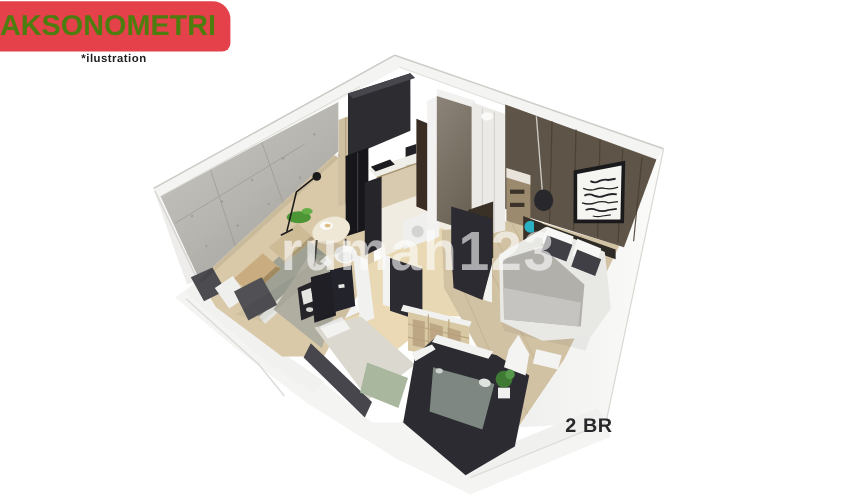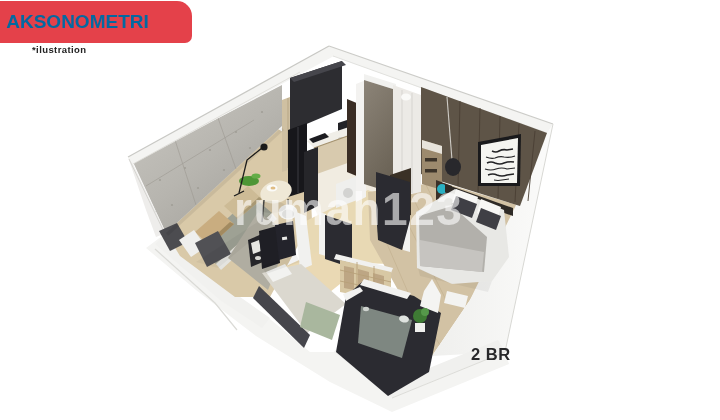--- a/index.html
+++ b/index.html
@@ -276,15 +276,15 @@
     <polygon points="196,262 218,268 276,220 270,214" opacity="0.04"></polygon>
   </g>
 
   <text x="234" y="225" font-family="Liberation Sans, sans-serif" font-size="46" font-weight="bold" fill="#ffffff" opacity="0.6" letter-spacing="1.5">rumah123</text>
 
   <text x="471" y="360" font-family="Liberation Sans, sans-serif" font-size="16.5" font-weight="bold" fill="#28282a" letter-spacing="0.5">2 BR</text>
 </svg>
 
 <div class="abs" style="left:0;top:1px;width:192px;height:42px;background:#e4414a;border-radius:0 15px 7px 0;"></div>
 
-<div class="abs" style="left:0;top:1px;width:155px;height:42px;line-height:42px;text-align:center;color:#0369a1;font-size:19px;font-weight:bold;letter-spacing:0px;">AKSONOMETRI</div>
-
-<div class="abs" style="left:0;top:44px;width:190px;text-align:left;color:#222222;font-size:9.5px;font-weight:bold;letter-spacing:0.4px;margin-left:32px;">*ilustration</div>
+<div class="abs" style="left:0;top:1px;width:155px;height:42px;line-height:42px;text-align:center;color:#4d7c0f;font-size:24px;font-weight:bold;letter-spacing:0px;">AKSONOMETRI</div>
+
+<div class="abs" style="left:0;top:44px;width:190px;text-align:center;color:#222222;font-size:9.5px;font-weight:bold;letter-spacing:0.4px;">*ilustration</div>
 
 </body></html>

